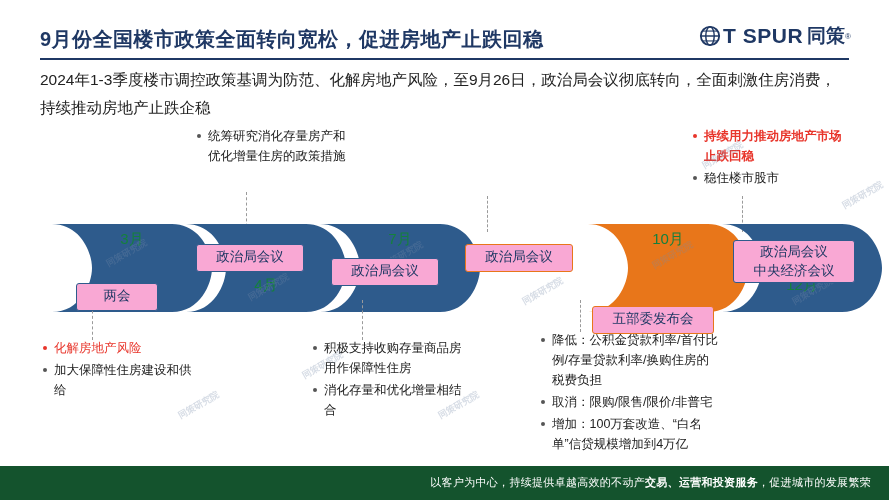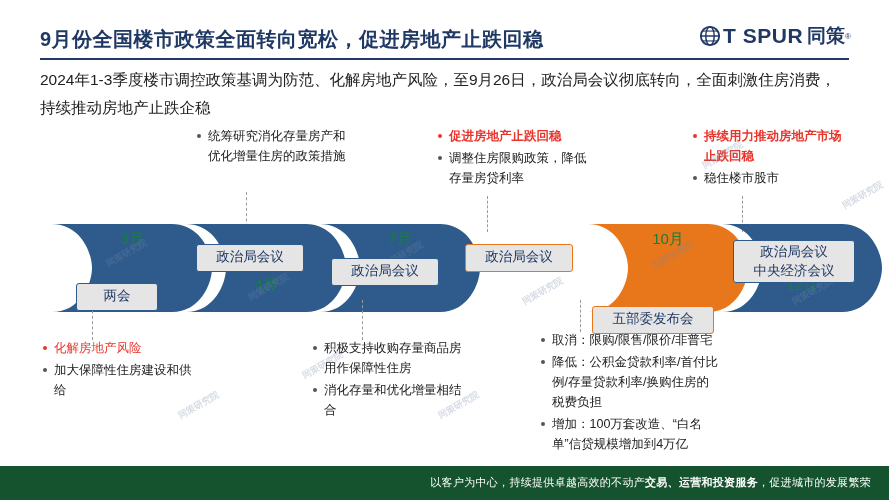--- a/index.html
+++ b/index.html
@@ -104,21 +104,21 @@
     font-size: 14px;
     line-height: 18px;
     pointer-events: none;
   }
   .chev-label.top { top: 6px; }
   .chev-label.bottom { top: 52px; }
   .chev-label.month { font-size: 15px; }
 
   .pillbox {
     position: absolute;
-    background: #e5e5e5;
+    background: #f9a8d4;
     border: 1.6px solid #2E5B8C;
     border-radius: 3px;
     font-size: 13.5px;
     color: #1F3864;
     text-align: center;
     line-height: 24px;
     height: 26px;
     z-index: 6;
     white-space: nowrap;
   }
@@ -220,26 +220,20 @@
 
   <div class="subtitle">2024年1-3季度楼市调控政策基调为防范、化解房地产风险，至9月26日，政治局会议彻底转向，全面刺激住房消费，持续推动房地产止跌企稳</div>
 
   <div class="callout" style="left:196px; top:126px; width:150px;">
     <ul>
       <li>统筹研究消化存量房产和优化增量住房的政策措施</li>
     </ul>
   </div>
   <div class="connector" style="left:246px; top:192px; height:40px;"></div>
 
-  <div class="callout" style="left:437px; top:126px; width:150px;">
-    <ul>
-      <li class="red bold">促进房地产止跌回稳</li>
-      <li>调整住房限购政策，降低存量房贷利率</li>
-    </ul>
-  </div>
   <div class="connector" style="left:487px; top:196px; height:36px;"></div>
 
   <div class="callout" style="left:692px; top:126px; width:160px;">
     <ul>
       <li class="red bold">持续用力推动房地产市场止跌回稳</li>
       <li>稳住楼市股市</li>
     </ul>
   </div>
   <div class="connector" style="left:742px; top:196px; height:36px;"></div>
 
@@ -300,22 +294,22 @@
   <div class="callout" style="left:312px; top:338px; width:150px;">
     <ul>
       <li>积极支持收购存量商品房用作保障性住房</li>
       <li>消化存量和优化增量相结合</li>
     </ul>
   </div>
 
   <div class="connector" style="left:580px; top:300px; height:32px;"></div>
   <div class="callout" style="left:540px; top:330px; width:180px;">
     <ul>
+      <li>降低：公积金贷款利率/首付比例/存量贷款利率/换购住房的税费负担</li>
       <li>取消：限购/限售/限价/非普宅</li>
-      <li>降低：公积金贷款利率/首付比例/存量贷款利率/换购住房的税费负担</li>
       <li>增加：100万套改造、“白名单”信贷规模增加到4万亿</li>
     </ul>
   </div>
 
   <div class="wm" style="left:104px; top:248px;">同策研究院</div>
   <div class="wm" style="left:246px; top:282px;">同策研究院</div>
   <div class="wm" style="left:380px; top:250px;">同策研究院</div>
   <div class="wm" style="left:520px; top:286px;">同策研究院</div>
   <div class="wm" style="left:650px; top:250px;">同策研究院</div>
   <div class="wm" style="left:790px; top:286px;">同策研究院</div>

